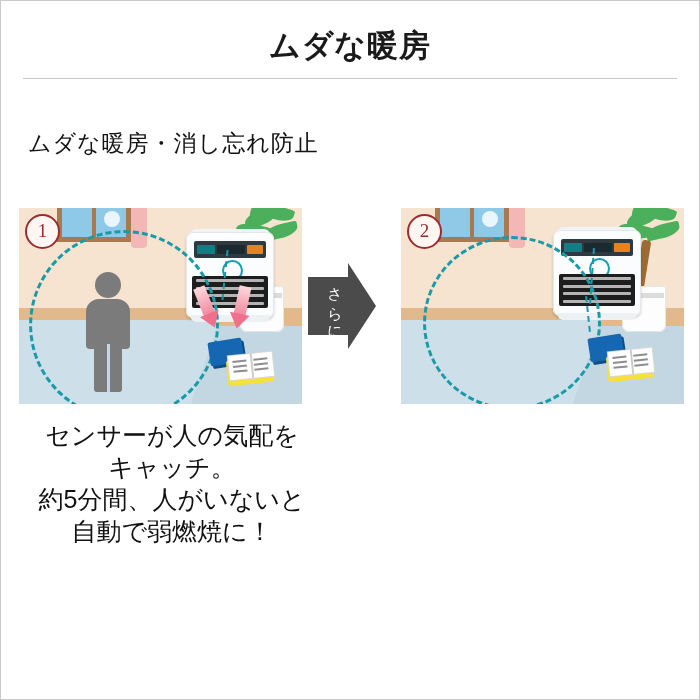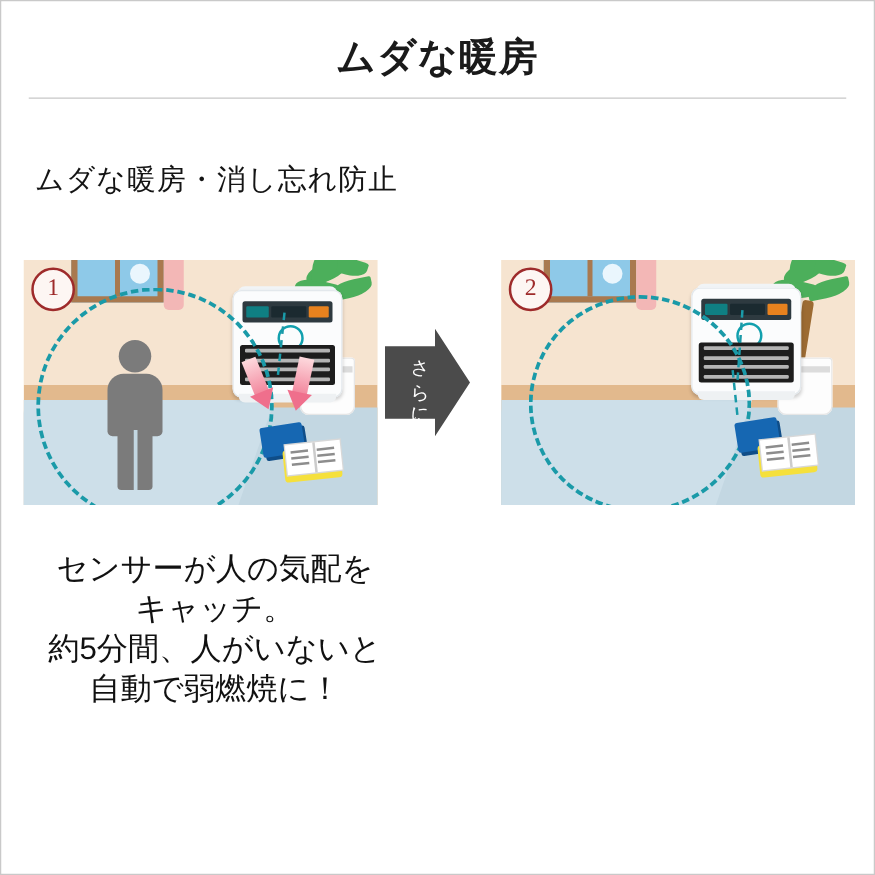--- a/index.html
+++ b/index.html
@@ -211,21 +211,21 @@
     color:#ffffff;font-size:15px;letter-spacing:2px;font-weight:normal;
   }
 
   
   .caption{
     position:absolute;top:418px;width:330px;
     text-align:center;color:#111;
     font-size:25px;line-height:1.28;
     white-space:pre-line;
   }
-  #caption-left{left:6px;margin-top:20px;}
+  #caption-left{left:6px;}
   #caption-right{left:364px;}
 </style>
 </head>
 <body>
 
 <div id="root">
 
   <div class="title">ムダな暖房</div>
   <div class="rule"></div>
   <div class="subtitle">ムダな暖房・消し忘れ防止</div>

